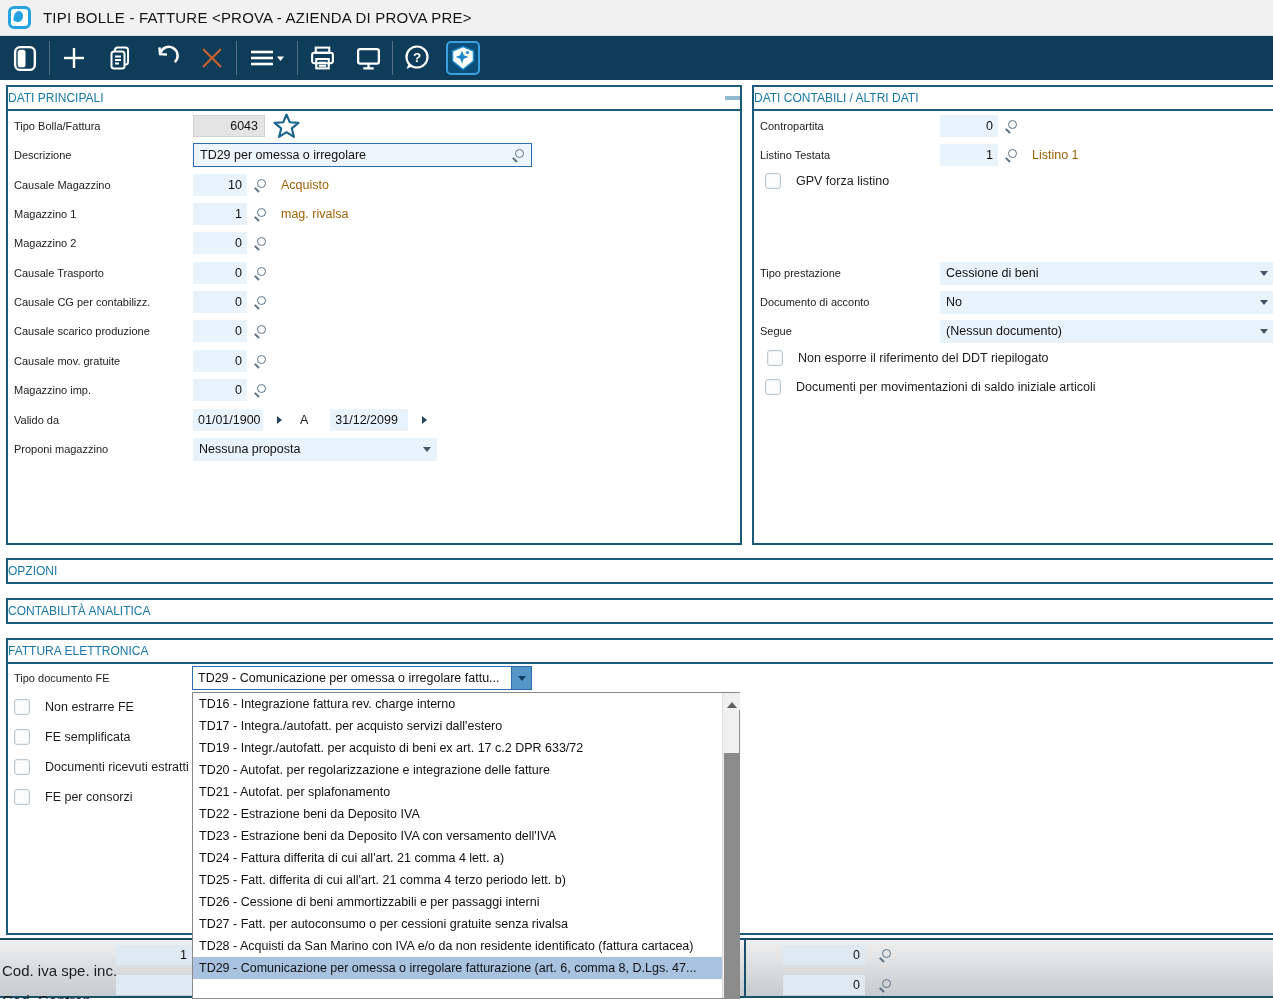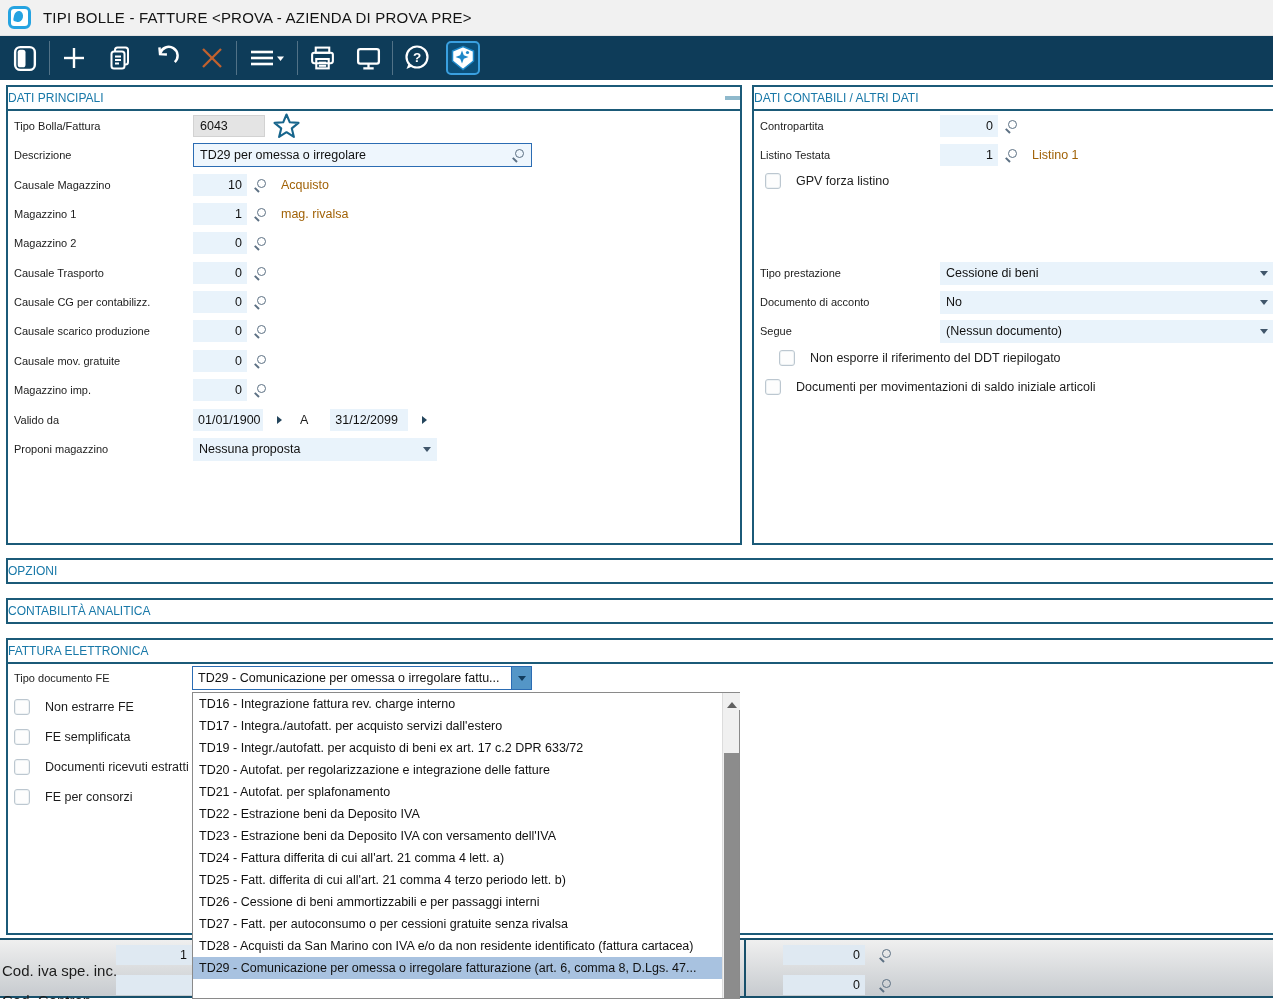--- a/index.html
+++ b/index.html
@@ -25,21 +25,21 @@
   .panel { position:absolute; border:2px solid #1b5a78; background:#fff; }
   .phead { height:24px; border-bottom:2px solid #1b5a78; display:flex; align-items:center; padding:0 0; }
   .phead .ptitle { color:#1878a8; font-size:12px; }
   .pmin { margin-left:auto; width:15px; height:4px; background:#8fb9cc; border:none; cursor:pointer; }
 
   .row { position:absolute; height:24px; display:flex; align-items:center; left:6px; right:0; }
   .lbl { width:179px; font-size:11px; color:#1c1c1c; flex:0 0 auto; }
   .nf  { width:54px; height:22px; background:#e9f3fb; font-size:12.5px; color:#111; text-align:right;
          padding:0 5px; line-height:22px; flex:0 0 auto; }
   .greyf { width:72px; height:22px; background:#e4e4e4; border:1px solid #d2d2d2; font-size:12.5px; color:#111;
-           padding:0 6px; line-height:20px; flex:0 0 auto; }
+           text-align:right; padding:0 6px; line-height:20px; flex:0 0 auto; }
   .wide { height:24px; background:#eef6fd; border:1px solid #2b6cb3; display:flex; align-items:center;
           padding:0 6px; font-size:12.5px; color:#111; }
   .descx { font-size:12.5px; color:#a16207; margin-left:14px; }
   .mag { position:relative; display:inline-block; width:13px; height:14px; margin-left:7px; flex:0 0 auto; cursor:pointer; }
   .mag::before { content:""; position:absolute; right:1px; top:1px; width:7px; height:7px; border:1.6px solid #5c7083; border-radius:50%; }
   .mag::after  { content:""; position:absolute; left:0px; bottom:1px; width:6px; height:1.7px; background:#5c7083; transform:rotate(45deg); }
   .datef { width:70px; height:22px; background:#e9f3fb; font-size:12.5px; color:#111; padding:0 5px; line-height:22px; flex:0 0 auto; }
   .rarr { width:0; height:0; border-top:4px solid transparent; border-bottom:4px solid transparent;
           border-left:5px solid #24455c; display:inline-block; margin-left:14px; cursor:pointer; }
   .alab { font-size:12.5px; color:#1c1c1c; margin-left:18px; }
@@ -277,21 +277,21 @@
         <i class="caret"></i>
       </span>
     </div>
     <div class="row" style="top:232px">
       <span class="lbl" style="width:180px">Segue</span>
       <span class="self" style="width:334px">
         <span>(Nessun documento)</span>
         <i class="caret"></i>
       </span>
     </div>
-    <div class="cbrow" style="left:25px; top:263px">
+    <div class="cbrow" style="left:13px; top:263px">
       <span class="cb"></span>
       <span class="cblab">Non esporre il riferimento del DDT riepilogato</span>
     </div>
     <div class="cbrow" style="left:11px; top:292px">
       <span class="cb"></span>
       <span class="cblab">Documenti per movimentazioni di saldo iniziale articoli</span>
     </div>
   </div>
 
   <div class="panel" style="left:6px; top:558px; width:1274px; height:26px;">

